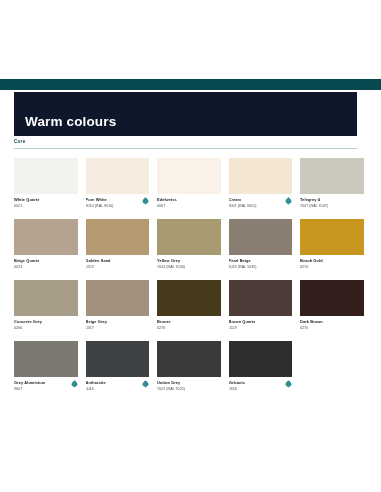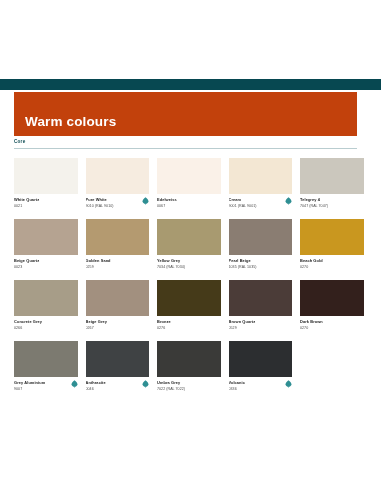--- a/index.html
+++ b/index.html
@@ -134,21 +134,21 @@
   }
   .eco svg { display: block; }
 </style>
 </head>
 <body>
 
 <div class="page">
 
   <div class="top-band" style="background: rgb(7, 72, 81);"></div>
 
-  <div class="header-block" style="background: #c2410c;">
+  <div class="header-block" style="background: #0f172a;">
     <div class="header-title">Warm colours</div>
   </div>
 
   <div class="section-head">
     <div class="section-label">Core</div>
     <div class="section-rule" style="background: rgb(185, 205, 208);"></div>
   </div>
 
   <div class="grid" id="grid">
       <div class="row">

